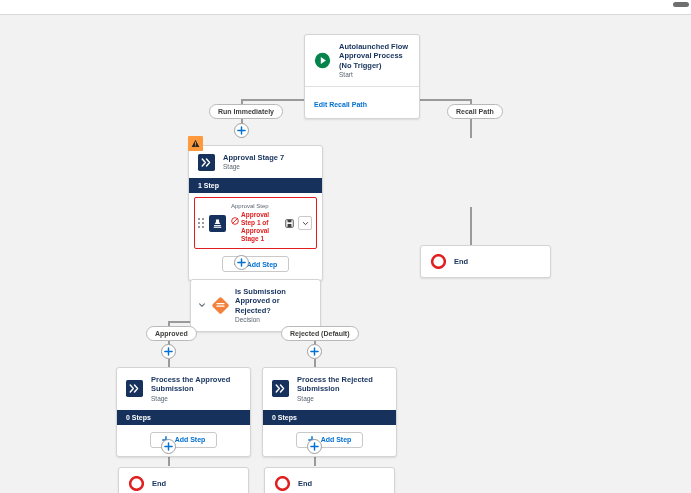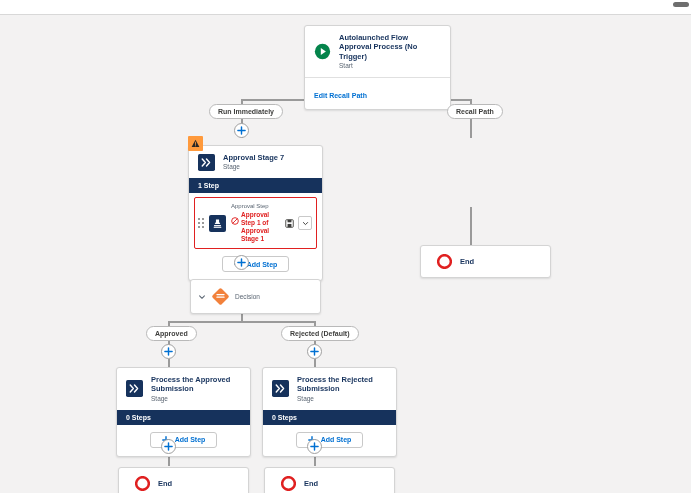--- a/index.html
+++ b/index.html
@@ -119,21 +119,21 @@
     display: flex; align-items: center; justify-content: center;
     border-radius: 1px; z-index: 7;
   }
 
   
   .decision-node .node-head { padding: 7px 9px 7px 6px; gap: 5px; }
   .chevron-collapse { flex: 0 0 auto; width: 9px; display: flex; align-items: center; justify-content: center; }
   .diamond-wrap { flex: 0 0 auto; width: 19px; height: 19px; display:flex; align-items:center; justify-content:center;}
 
   
-  .end-node .node-head { padding: 8px 16px; gap: 8px; }
+  .end-node .node-head { padding: 8px 10px; gap: 8px; }
   .end-label { font-size: 7.5px; font-weight: bold; color: #16325c; }
 </style>
 </head>
 <body>
 
 <div id="root">
 
   <div class="top-strip">
     <div class="top-handle"></div>
   </div>
@@ -208,21 +208,21 @@
       <svg width="9" height="9" viewBox="0 0 10 10" aria-hidden="true">
           <path d="M5 1v8M1 5h8" stroke="#0070d2" stroke-width="1.6" stroke-linecap="round"></path>
         </svg>
     </div>
     <div class="vline" style="left:168px; top:439px; height:12px;"></div>
     <div class="vline" style="left:314px; top:439px; height:12px;"></div>
 
     <div class="vline" style="left:470px; top:192px; height:15px;"></div>
     <div class="vline" style="left:470px; top:207px; height:23px;"></div>
 
-    <div class="node" style="left:304px; top:10px; width:147px;">
+    <div class="node" style="left:304px; top:19px; width:116px;">
       <div class="node-head">
         <span class="node-icon">
           <svg width="17" height="17" viewBox="0 0 20 20" aria-hidden="true">
             <circle cx="10" cy="10" r="9" fill="#04844b"></circle>
             <path d="M8 6l6 4-6 4z" fill="#ffffff"></path>
           </svg>
         </span>
         <span class="node-text">
           <span class="node-title">Autolaunched Flow Approval Process (No Trigger)</span>
           <span class="node-sub">Start</span>
@@ -332,20 +332,21 @@
             </svg>
         </span>
         <span class="diamond-wrap">
           <svg width="19" height="19" viewBox="0 0 22 22" aria-hidden="true">
             <rect x="11" y="0.6" width="14.7" height="14.7" rx="2" transform="rotate(45 11 0.6)" fill="#f2813b"></rect>
             <rect x="6.2" y="8" width="9.6" height="1.5" rx="0.7" fill="#ffffff"></rect>
             <rect x="6.2" y="11" width="9.6" height="1.5" rx="0.7" fill="#ffffff"></rect>
           </svg>
         </span>
         <span class="node-text">
+          <span class="node-title">Is Submission Approved or Rejected?</span>
           <span class="node-sub">Decision</span>
         </span>
       </div>
     </div>
 
     <div class="node" style="left:116px; top:352px; width:135px;">
       <div class="node-head">
         <span class="node-icon">
           <svg width="17" height="17" viewBox="0 0 20 20" aria-hidden="true">
             <rect x="0" y="0" width="20" height="20" rx="2" fill="#16325c"></rect>

